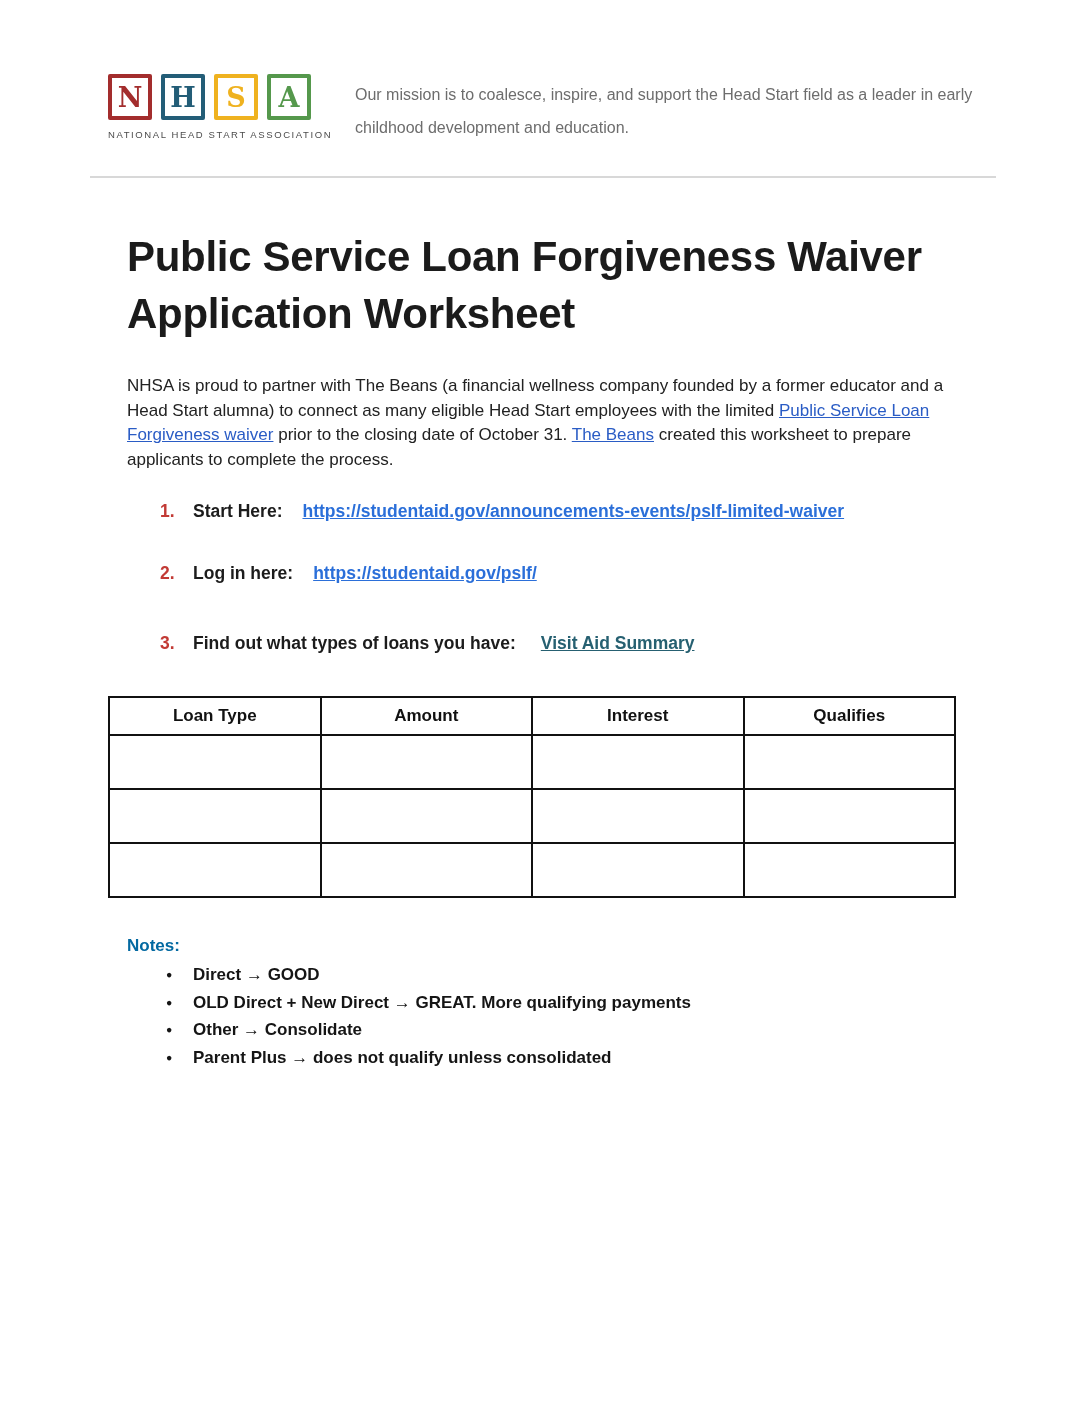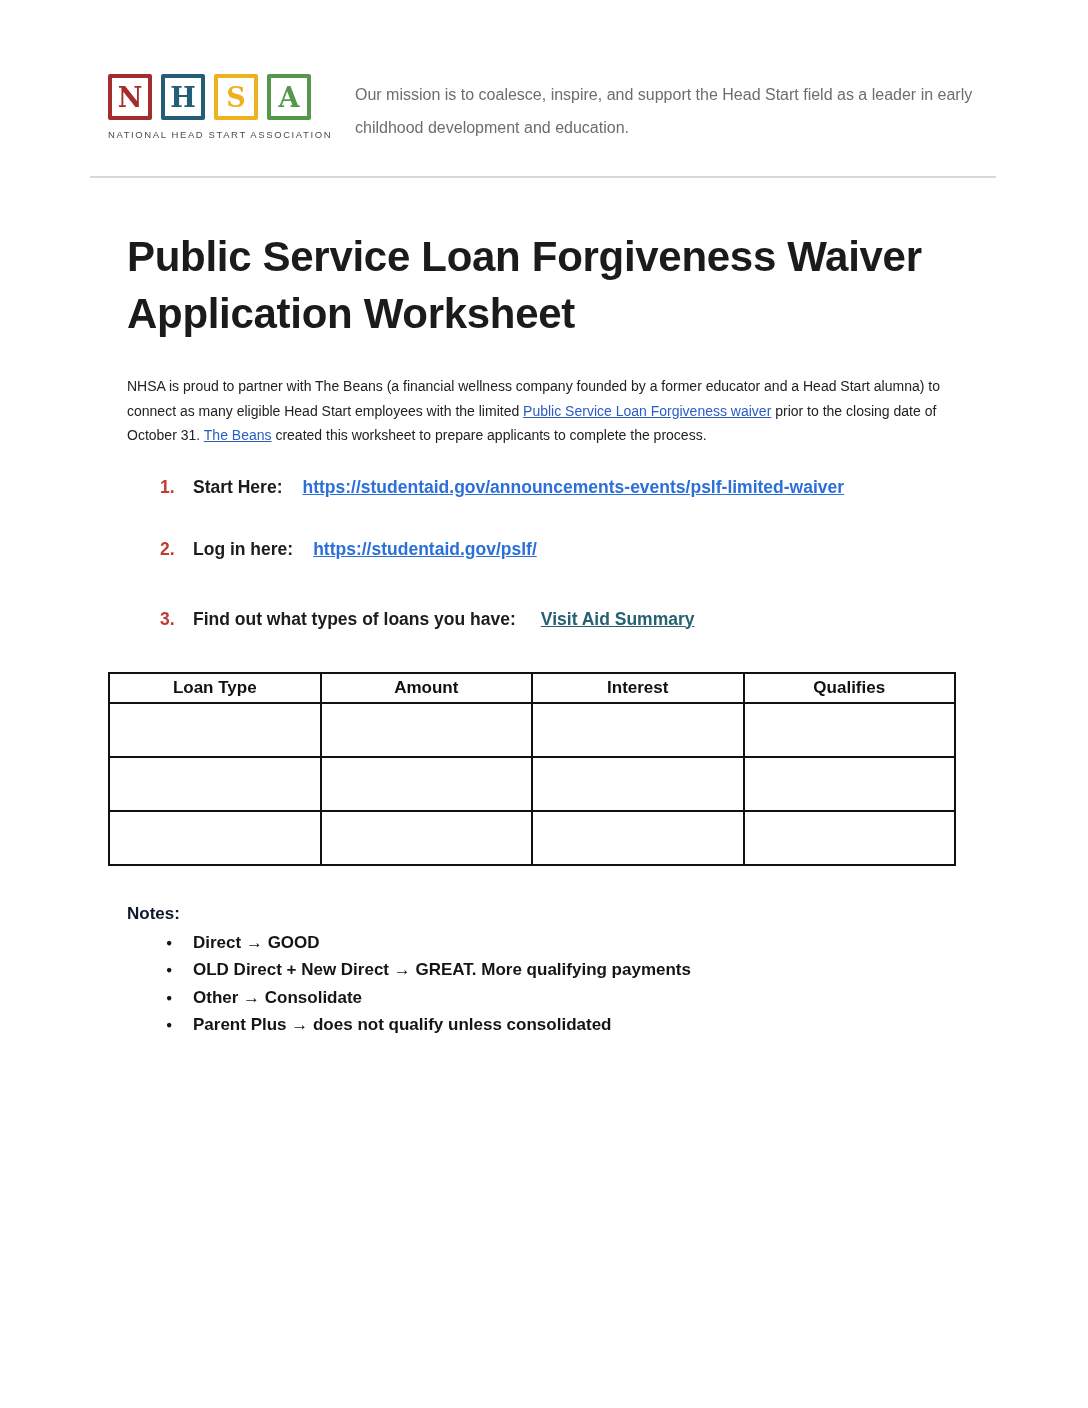--- a/index.html
+++ b/index.html
@@ -67,21 +67,21 @@
     margin-top: 50px;
     font-size: 42px;
     line-height: 57px;
     font-weight: 700;
     letter-spacing: -0.3px;
     color: #1b1b1b;
   }
   .intro {
     margin-top: 32px;
     width: 838px;
-    font-size: 14px;
+    font-size: 17px;
     line-height: 24.5px;
     color: #222222;
   }
   .qualify {
     margin-top: 22px;
     font-size: 19px;
     line-height: 24px;
     color: #222222;
   }
   a.body-link {
@@ -112,31 +112,31 @@
     border-collapse: collapse;
     width: 848px;
     table-layout: fixed;
   }
   .loans-table th, .loans-table td {
     border: 2px solid #111111;
     text-align: center;
     vertical-align: middle;
   }
   .loans-table th {
-    height: 30px;
+    height: 38px;
     font-size: 17px;
     font-weight: 700;
     color: #111111;
     text-align: center;
   }
   .loans-table td { height: 54px; }
 
   
   .notes { margin-top: 38px; }
-  .notes-title { font-size: 17px; font-weight: 700; color: #0f172a; }
+  .notes-title { font-size: 17px; font-weight: 700; color: #0369a1; }
   .notes-list { list-style: none; margin-top: 6px; padding-left: 39px; }
   .note-item { display: flex; align-items: baseline; font-size: 17px; line-height: 25.5px; font-weight: 700; color: #151515; }
   .note-bullet {
     flex: 0 0 27px;
     font-size: 10.5px;
     position: relative;
     top: -2px;
   }
 </style>
 </head>

